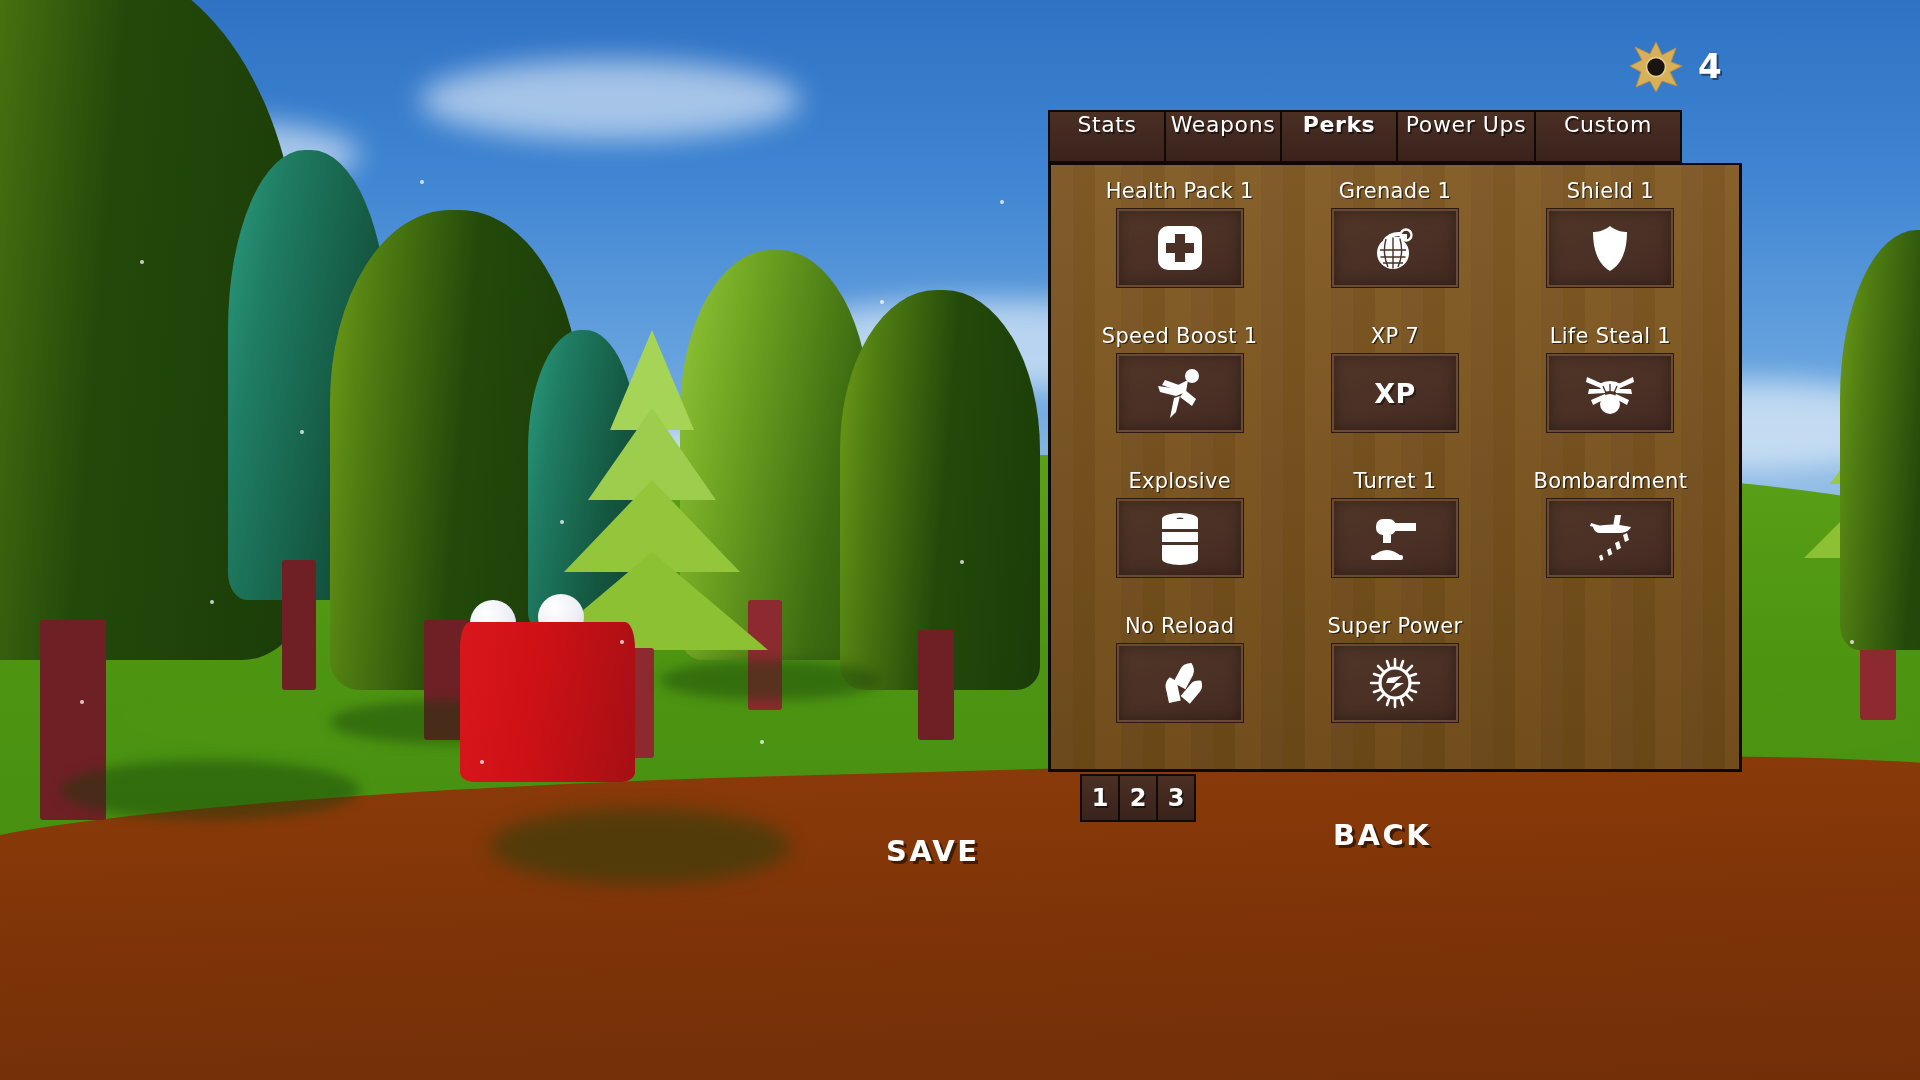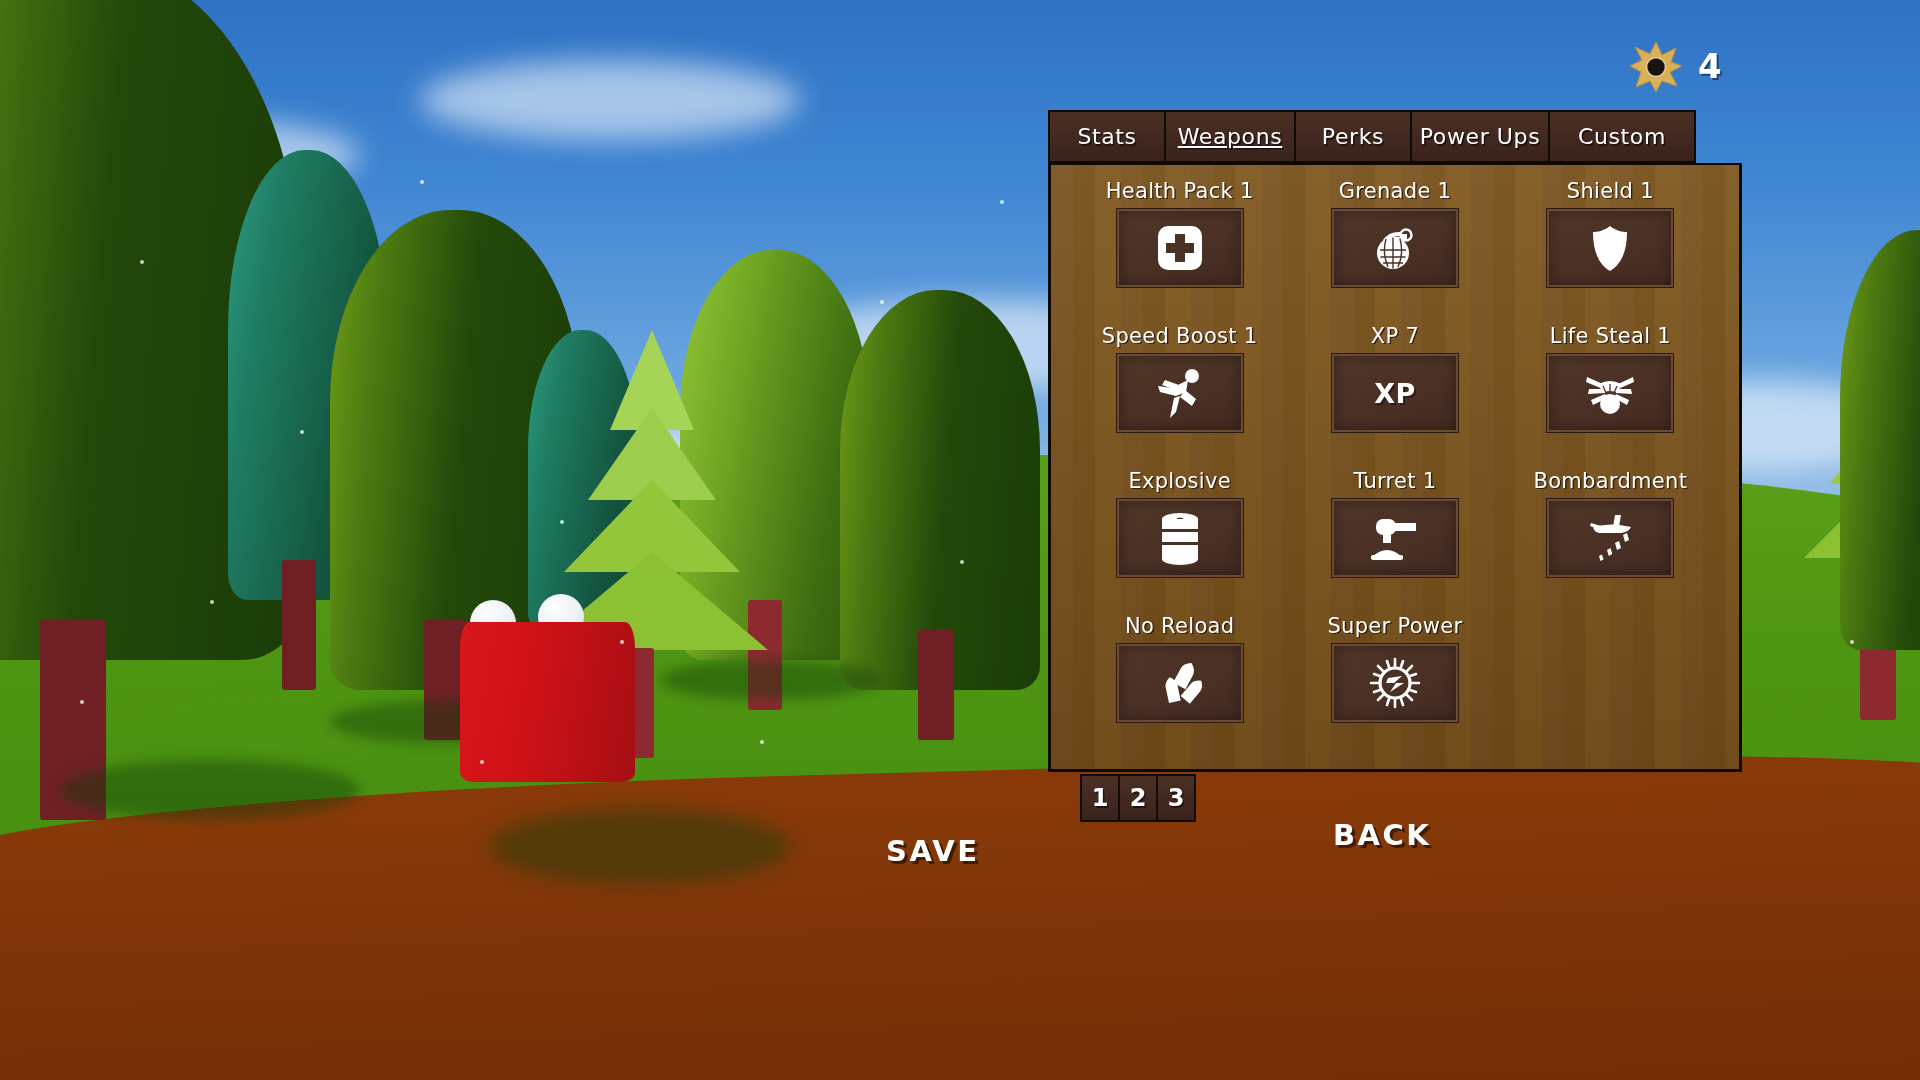--- a/index.html
+++ b/index.html
@@ -102,21 +102,21 @@
     width:694px; height:662px; z-index:30;
   }
   #tabbar {
     display:flex; height:53px; gap:0;
   }
   .tab {
     flex:0 0 auto;
     background:linear-gradient(#4b2f23 0%, #412820 55%, #3a231b 100%);
     border:2px solid #100a07;
     color:#fff;
-    display:flex; align-items:center; justify-content:center;
+    display:flex; justify-content:center;
     font-family:"DejaVu Sans", sans-serif;
     font-size:22px; letter-spacing:.6px;
     text-shadow:1.5px 1.5px 0 rgba(0,0,0,.55);
     cursor:pointer;
     margin-right:-2px;
   }
   .tab:last-child { margin-right:0; }
 
   #panel-body {
     height:609px;
@@ -291,24 +291,24 @@
   </svg>
   <span class="amount">4</span>
 </div>
 
 <div id="panel">
 
   <div id="tabbar">
     <div class="tab" style="width:118px;">
       <span>Stats</span>
     </div>
-    <div class="tab" style="width:132px;text-decoration:underline;">
+    <div class="tab" style="width:118px;">
       <span>Weapons</span>
     </div>
-    <div class="tab" style="width:118px;">
+    <div class="tab" style="width:118px;font-weight:bold;">
       <span>Perks</span>
     </div>
     <div class="tab" style="width:140px;">
       <span>Power Ups</span>
     </div>
     <div class="tab" style="width:148px;">
       <span>Custom</span>
     </div>
   </div>
 

